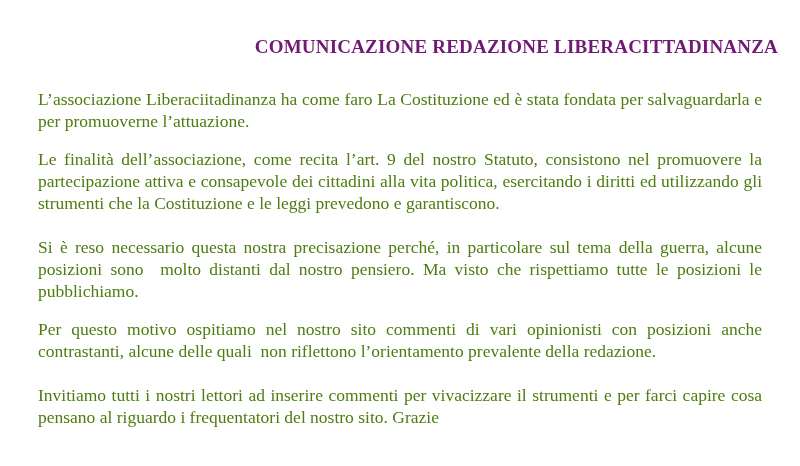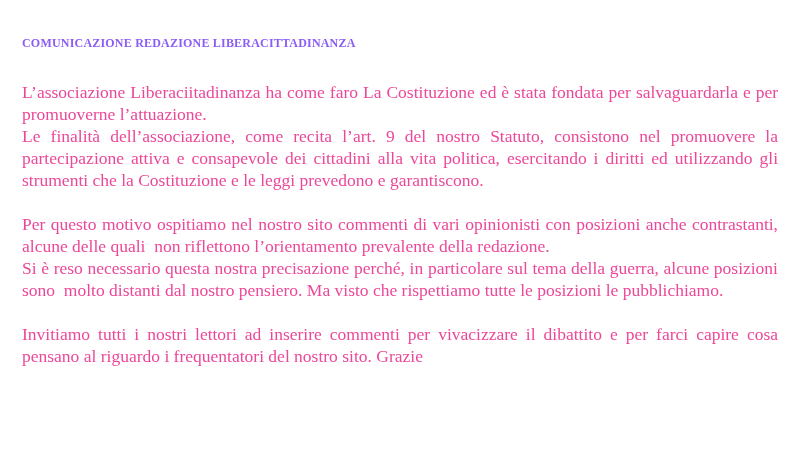--- a/index.html
+++ b/index.html
@@ -16,57 +16,57 @@
   }
   .page {
     box-sizing: border-box;
     width: 800px;
     height: 466px;
     padding: 36px 22px 0 22px;
     background: #ffffff;
   }
   .doc-title {
     margin: 0 0 30px 0;
-    text-align: left;
-    font-size: 12px;
+    text-align: right;
+    font-size: 19px;
     font-weight: bold;
     letter-spacing: 0.2px;
-    color: #8b5cf6;
+    color: #701a75;
     font-family: "Liberation Serif", serif;
   }
   .para-group {
     margin: 0 0 22px 0;
   }
   .para-group:last-child {
     margin-bottom: 0;
   }
   .para-group p {
-    margin: 0;
+    margin: 16px;
     font-size: 17.5px;
     line-height: 22px;
     text-align: justify;
     text-justify: inter-word;
     white-space: pre-wrap;
-    color: #ec4899;
+    color: #4d7c0f;
   }
 </style>
 </head>
 <body>
 
 <div class="page">
 
   <h1 class="doc-title">COMUNICAZIONE REDAZIONE LIBERACITTADINANZA</h1>
 
   <section class="para-group">
     <p>L’associazione Liberaciitadinanza ha come faro La Costituzione ed è stata fondata per salvaguardarla e per promuoverne l’attuazione.</p>
     <p>Le finalità dell’associazione, come recita l’art. 9 del nostro Statuto, consistono nel promuovere la partecipazione attiva e consapevole dei cittadini alla vita politica, esercitando i diritti ed utilizzando gli strumenti che la Costituzione e le leggi prevedono e garantiscono.</p>
   </section>
 
   <section class="para-group">
+    <p>Si è reso necessario questa nostra precisazione perché, in particolare sul tema della guerra, alcune posizioni sono  molto distanti dal nostro pensiero. Ma visto che rispettiamo tutte le posizioni le pubblichiamo.</p>
     <p>Per questo motivo ospitiamo nel nostro sito commenti di vari opinionisti con posizioni anche contrastanti, alcune delle quali  non riflettono l’orientamento prevalente della redazione.</p>
-    <p>Si è reso necessario questa nostra precisazione perché, in particolare sul tema della guerra, alcune posizioni sono  molto distanti dal nostro pensiero. Ma visto che rispettiamo tutte le posizioni le pubblichiamo.</p>
   </section>
 
   <section class="para-group">
-    <p>Invitiamo tutti i nostri lettori ad inserire commenti per vivacizzare il dibattito e per farci capire cosa pensano al riguardo i frequentatori del nostro sito. Grazie</p>
+    <p>Invitiamo tutti i nostri lettori ad inserire commenti per vivacizzare il strumenti e per farci capire cosa pensano al riguardo i frequentatori del nostro sito. Grazie</p>
   </section>
 
 </div>
 
 </body></html>

